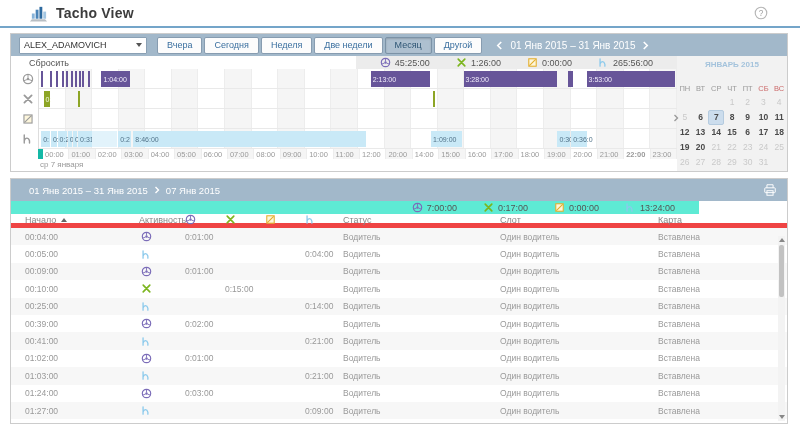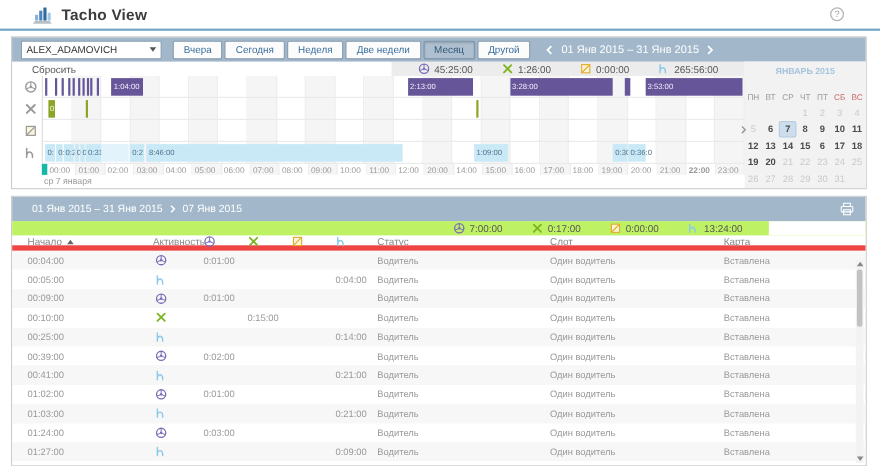--- a/index.html
+++ b/index.html
@@ -76,21 +76,21 @@
   .cal-d.empty{cursor:default;}
   .cal-d.selected{background:#ccdded;border:1px solid #b5cbdf;border-radius:2px;box-sizing:border-box;line-height:13px;}
   .cal-week-arrow{position:absolute;left:-4px;top:58px;}
   .cal-week-arrow svg{width:6px;height:8px;display:block;}
 
   
   .breadcrumb{color:#fff;font-size:9.5px;display:flex;align-items:center;gap:6px;margin-left:10px;}
   .bc-sep svg{width:6px;height:8px;display:block;}
   .print{position:absolute;right:10px;top:4px;cursor:pointer;}
   .print svg{width:14px;height:14px;display:block;}
-  .strip2{background:#bef264;height:13px;display:flex;}
+  .strip2{background:#5eead4;height:13px;display:flex;}
   .strip2 .totals{background:transparent;}
   .strip-tail{width:88px;height:13px;background:#fff;flex:none;}
 
   .tgrid{display:grid;grid-template-columns:116px 46px 40px 40px 40px 38px 157px 158px 1fr;
     align-items:center;padding-left:4px;box-sizing:border-box;}
   .thead{height:14px;border-bottom:5px solid #ef4444;font-size:9px;color:#888;}
   .th{padding-left:8px;display:flex;align-items:center;}
   .th:first-child{padding-left:10px;}
   .sort-asc{width:0;height:0;border-left:3px solid transparent;border-right:3px solid transparent;border-bottom:4px solid #666;display:inline-block;margin-left:5px;}
   .tbody{font-size:8.5px;color:#999;}

